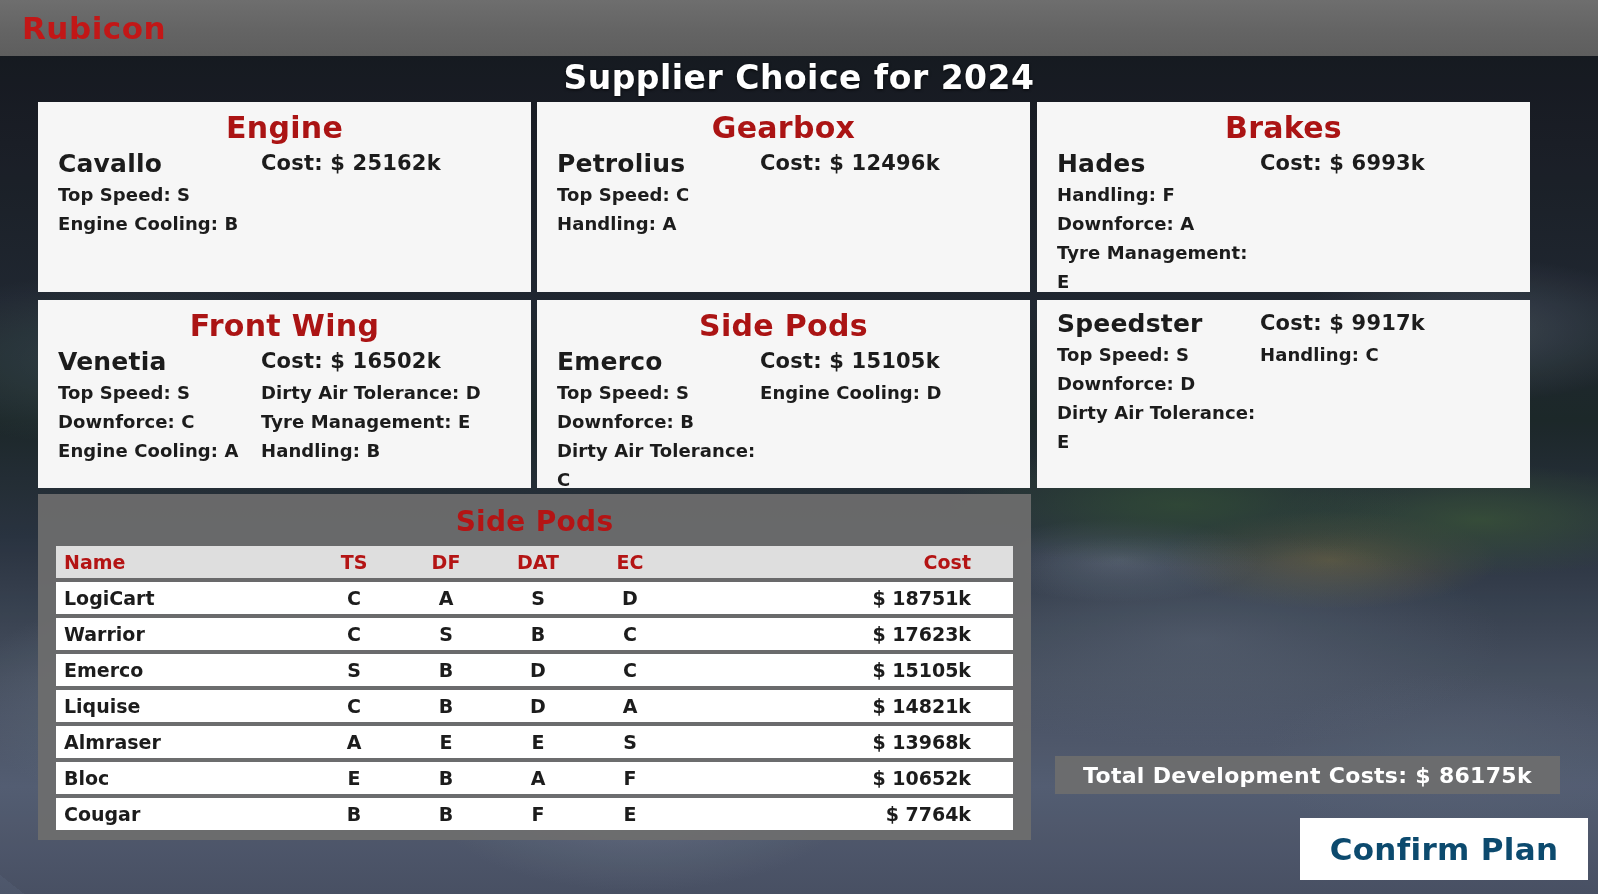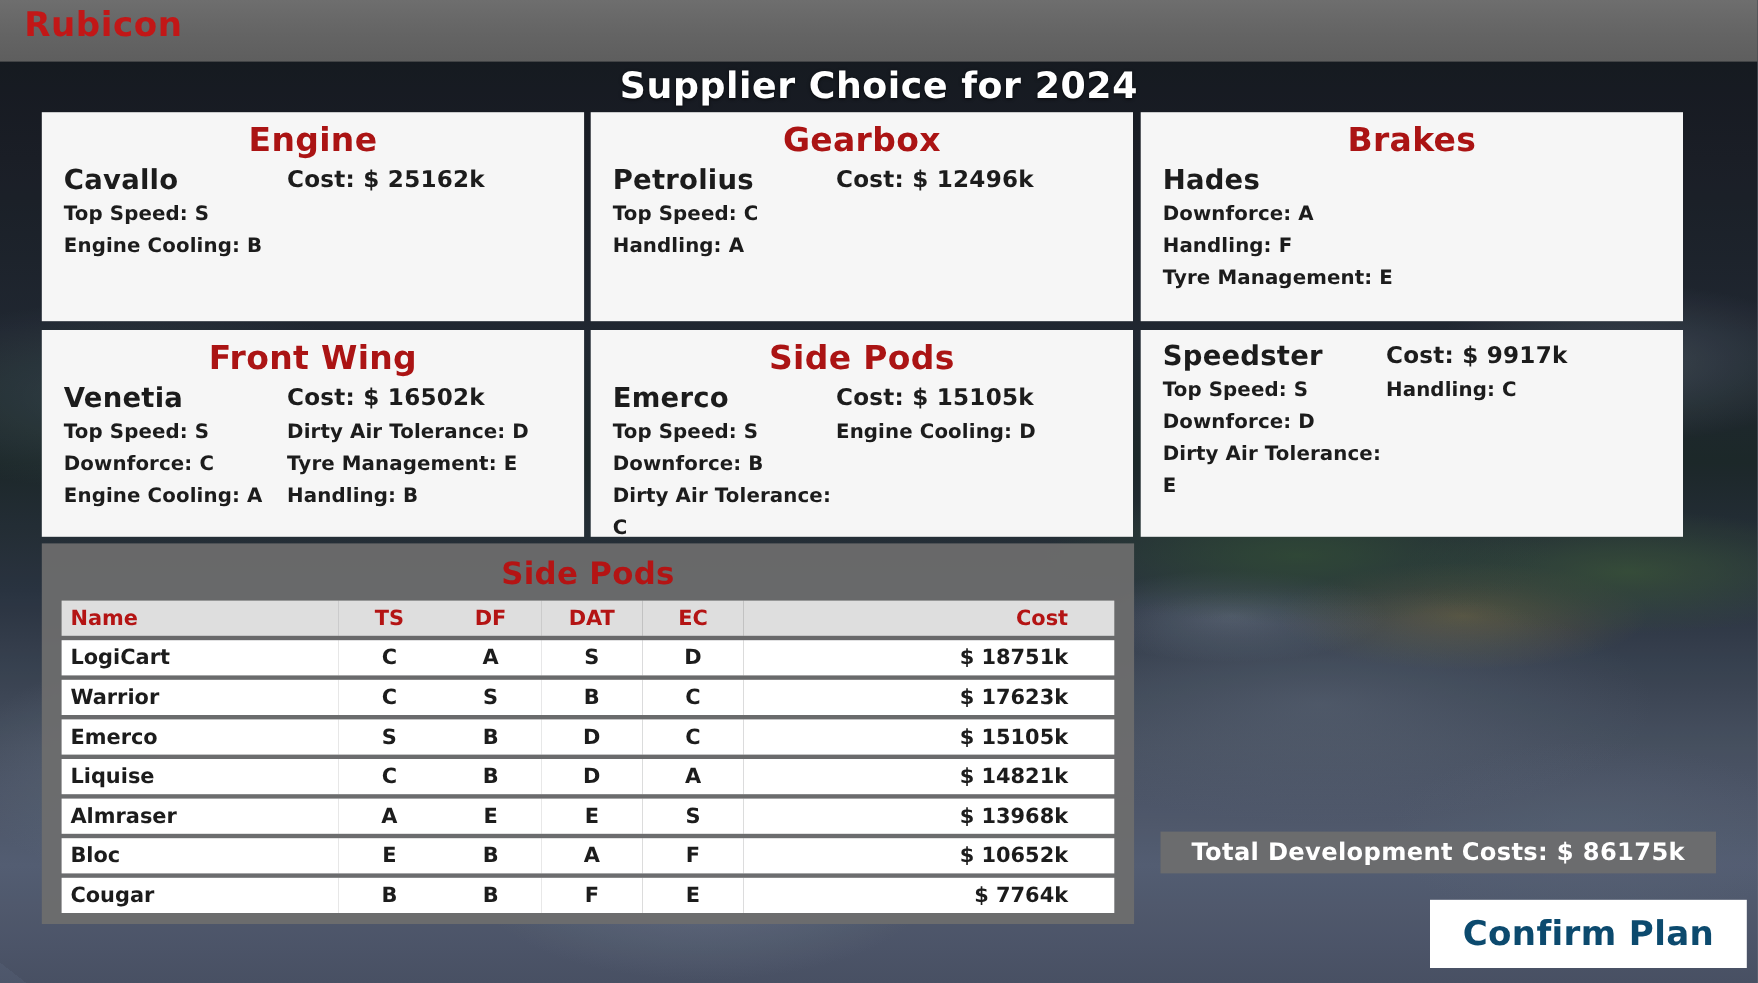--- a/index.html
+++ b/index.html
@@ -46,21 +46,21 @@
     mix-blend-mode: overlay;
   }
 
   
   #topbar {
     position: absolute;
     top: 0; left: 0;
     width: 1598px; height: 56px;
     background: linear-gradient(180deg, #6e6e6e 0%, #646464 55%, #5e5e5e 100%);
     display: flex;
-    align-items: flex-end;
+    align-items: center;
     justify-content: space-between;
     padding: 15px 22px;
     z-index: 5;
   }
   .brand {
     font-family: "DejaVu Sans", sans-serif;
     font-weight: bold;
     font-size: 31px;
     color: #c21717;
     letter-spacing: .5px;
@@ -255,23 +255,26 @@
         <div class="supplier-cost">Cost: $ 12496k</div>
       </div>
     </div>
   </div>
 
   <div class="card" id="card-brakes">
     <div class="card-title">Brakes</div>
     <div class="card-body">
       <div class="card-col">
         <div class="supplier-name">Hades</div>
+        <div class="stat">Handling: F</div>
         <div class="stat">Downforce: A</div>
-        <div class="stat">Handling: F</div>
         <div class="stat">Tyre Management: E</div>
+      </div>
+      <div class="card-col col2">
+        <div class="supplier-cost">Cost: $ 6993k</div>
       </div>
     </div>
   </div>
 
   <div class="card" id="card-frontwing">
     <div class="card-title">Front Wing</div>
     <div class="card-body">
       <div class="card-col">
         <div class="supplier-name">Venetia</div>
         <div class="stat">Top Speed: S</div>

